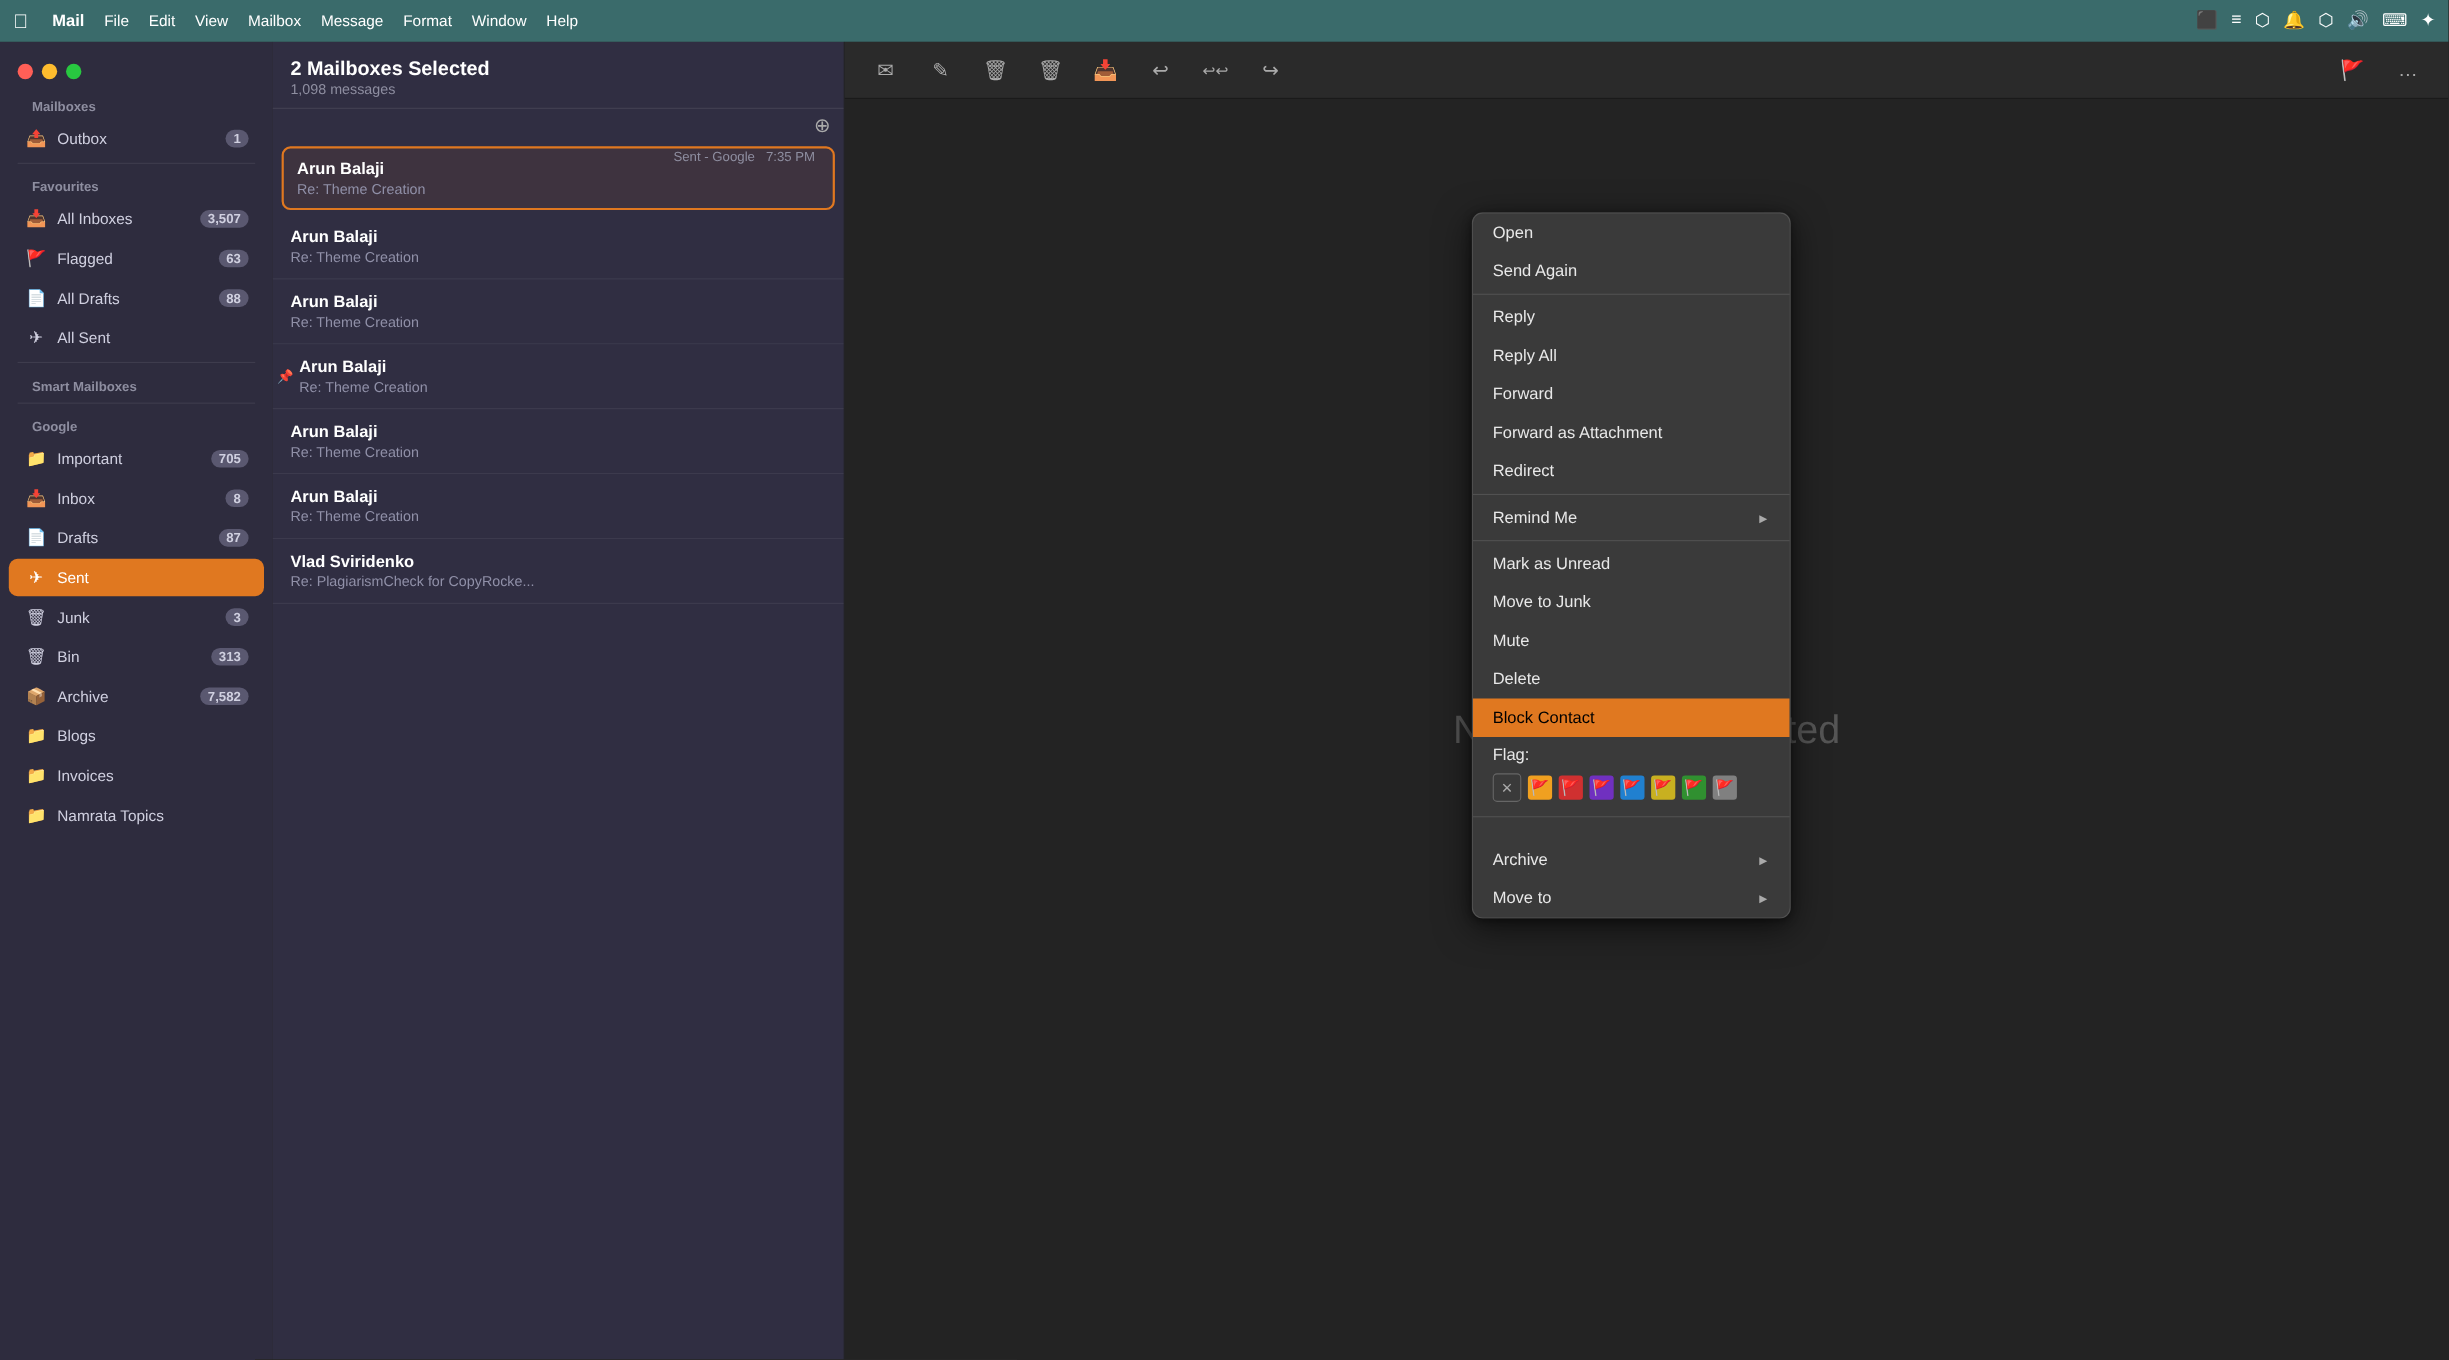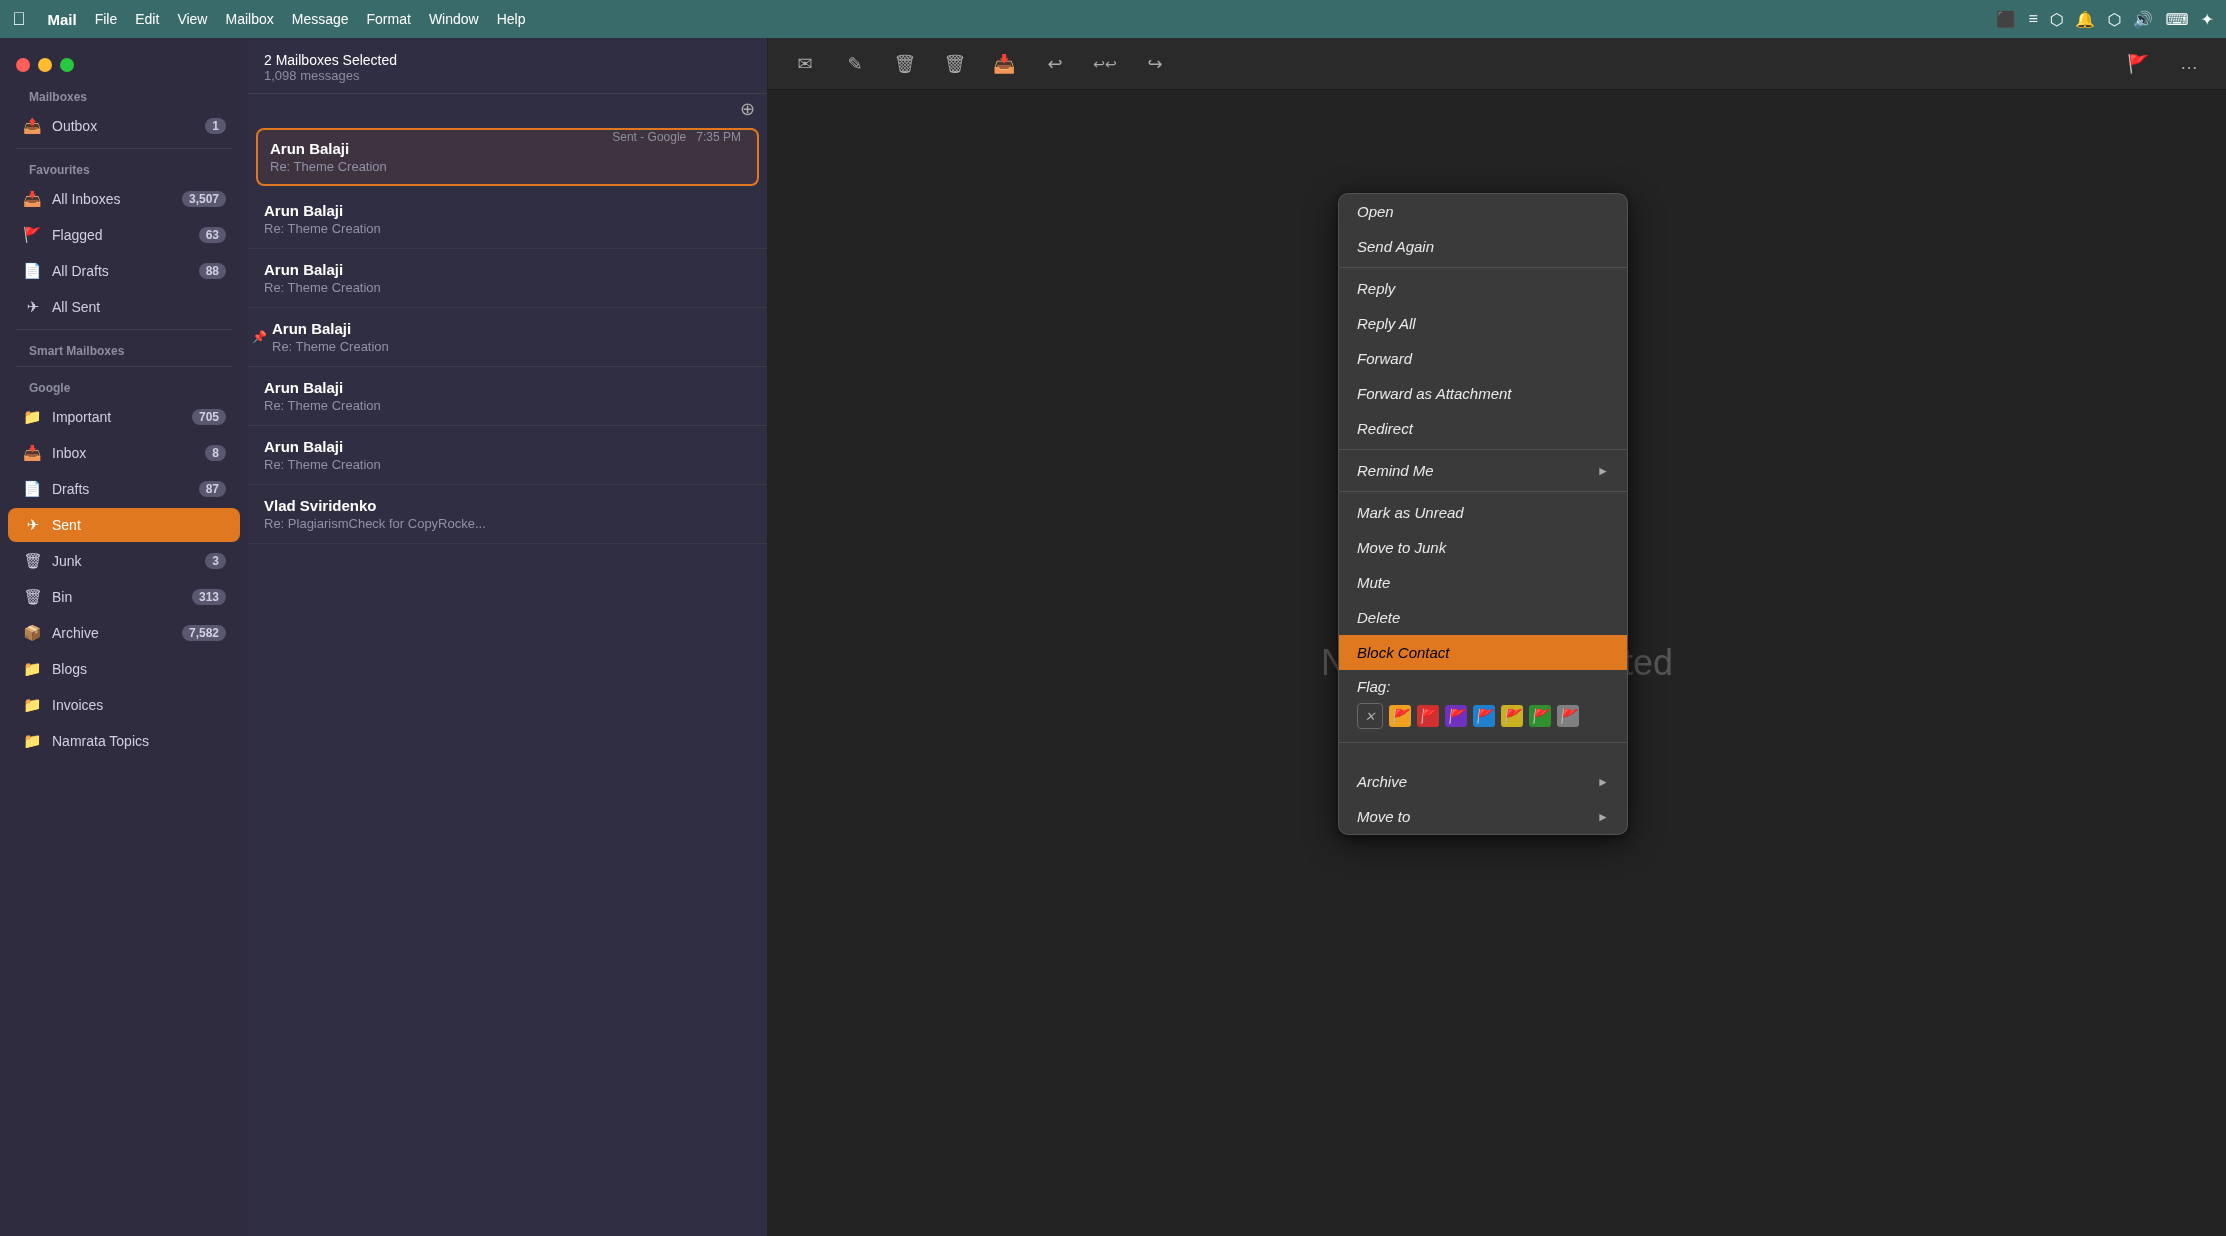--- a/index.html
+++ b/index.html
@@ -135,22 +135,22 @@
       display: flex;
       flex-direction: column;
       border-right: 1px solid #222;
     }
     .message-list-header {
       padding: 14px 16px 10px;
       border-bottom: 1px solid rgba(255,255,255,0.08);
     }
     .message-list-title {
       color: white;
-      font-size: 14px;
-      font-weight: 400;
+      font-size: 18px;
+      font-weight: 700;
     }
     .message-list-subtitle {
       color: #8e8ea0;
       font-size: 13px;
     }
     .message-list-toolbar {
       display: flex;
       align-items: center;
       justify-content: flex-end;
       padding: 4px 12px;
@@ -239,21 +239,20 @@
       position: absolute;
       top: 155px;
       left: 570px;
       width: 290px;
       background: #3a3a3a;
       border-radius: 10px;
       box-shadow: 0 8px 32px rgba(0,0,0,0.6), 0 2px 8px rgba(0,0,0,0.4);
       z-index: 1000;
       overflow: hidden;
       border: 1px solid rgba(255,255,255,0.12);
-      font-style: italic;
     }
     .ctx-item {
       padding: 9px 18px;
       color: #e8e8e8;
       font-size: 15px;
       cursor: pointer;
       display: flex;
       align-items: center;
       justify-content: space-between;
     }

